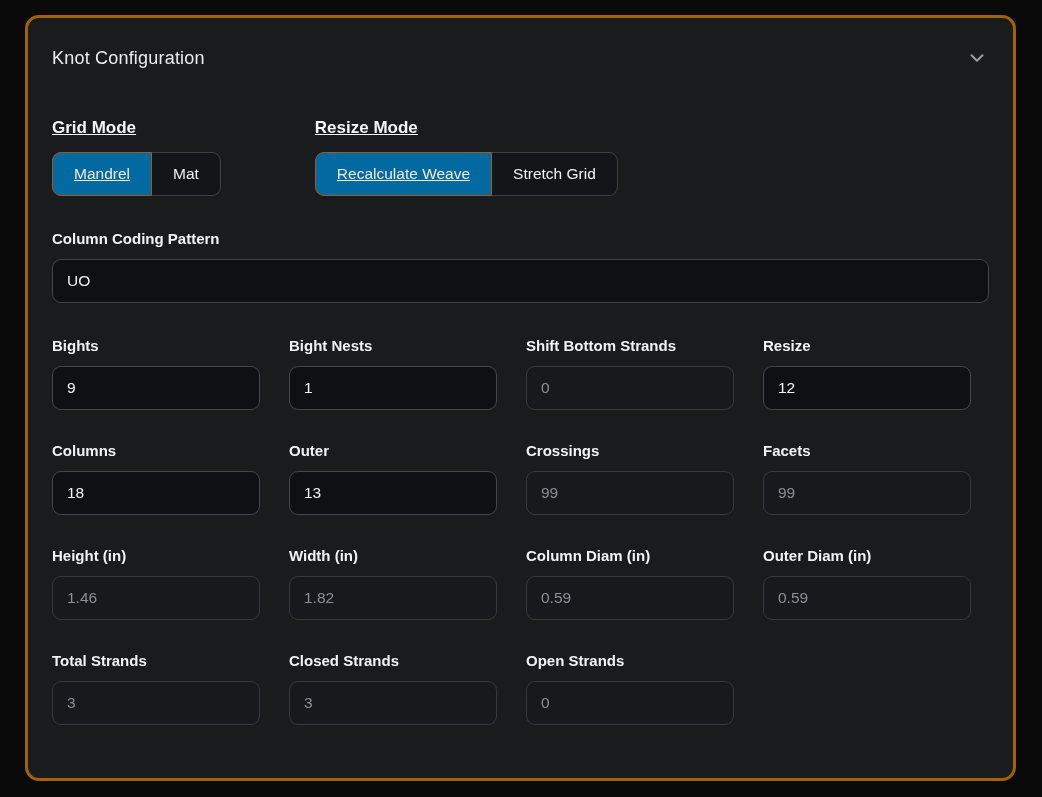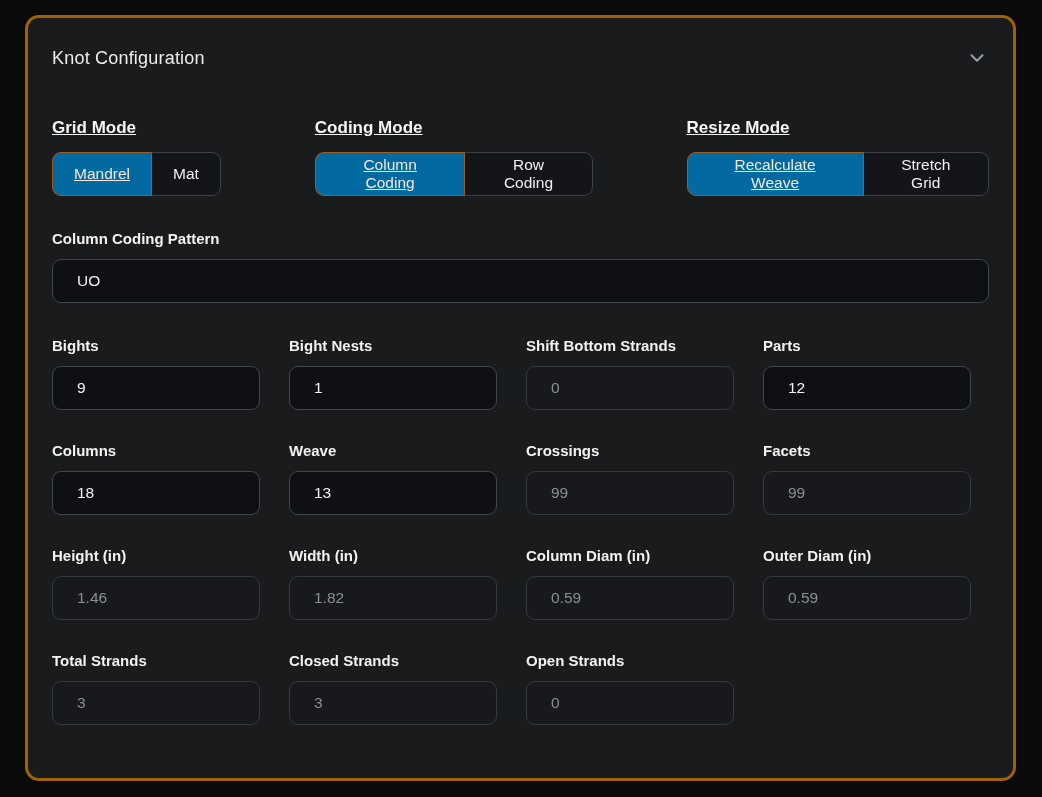--- a/index.html
+++ b/index.html
@@ -57,21 +57,21 @@
   }
   input.box{
     display:block;
     height:44px;box-sizing:border-box;
     background:#0e1013;
     border:1px solid #43464c;
     border-radius:9px;
     color:#f2f2f2;
     font-family:"Liberation Sans", sans-serif;
     font-size:15.5px;
-    padding:0 24px;
+    padding:0 14px;
     outline:none;
     width:100%;
   }
   input.box.muted{
     background:#18191c;
     border-color:#35383d;
   }
   input.box::placeholder{color:#8b8e94;opacity:1;}
 
   .fields-grid{
@@ -99,27 +99,20 @@
   <div class="mode-row">
 
     <div class="mode-group">
       <div class="group-label">Grid Mode</div>
       <div class="seg">
         <button class="seg-btn selected">Mandrel</button>
         <button class="seg-btn">Mat</button>
       </div>
     </div>
 
-    <div class="mode-group">
-      <div class="group-label">Coding Mode</div>
-      <div class="seg">
-        <button class="seg-btn selected">Column Coding</button>
-        <button class="seg-btn">Row Coding</button>
-      </div>
-    </div>
 
     <div class="mode-group">
       <div class="group-label">Resize Mode</div>
       <div class="seg">
         <button class="seg-btn selected">Recalculate Weave</button>
         <button class="seg-btn">Stretch Grid</button>
       </div>
     </div>
 
   </div>
@@ -140,31 +133,31 @@
       <div class="field-label">Bight Nests</div>
       <input class="box" type="text" value="1" style="">
     </div>
 
     <div class="field">
       <div class="field-label">Shift Bottom Strands</div>
       <input class="box muted" type="text" placeholder="0" style="">
     </div>
 
     <div class="field">
-      <div class="field-label">Parts</div>
+      <div class="field-label">Resize</div>
       <input class="box" type="text" value="12" style="">
     </div>
 
     <div class="field">
       <div class="field-label">Columns</div>
       <input class="box" type="text" value="18" style="">
     </div>
 
     <div class="field">
-      <div class="field-label">Weave</div>
+      <div class="field-label">Outer</div>
       <input class="box" type="text" value="13" style="">
     </div>
 
     <div class="field">
       <div class="field-label">Crossings</div>
       <input class="box muted" type="text" placeholder="99" style="">
     </div>
 
     <div class="field">
       <div class="field-label">Facets</div>

